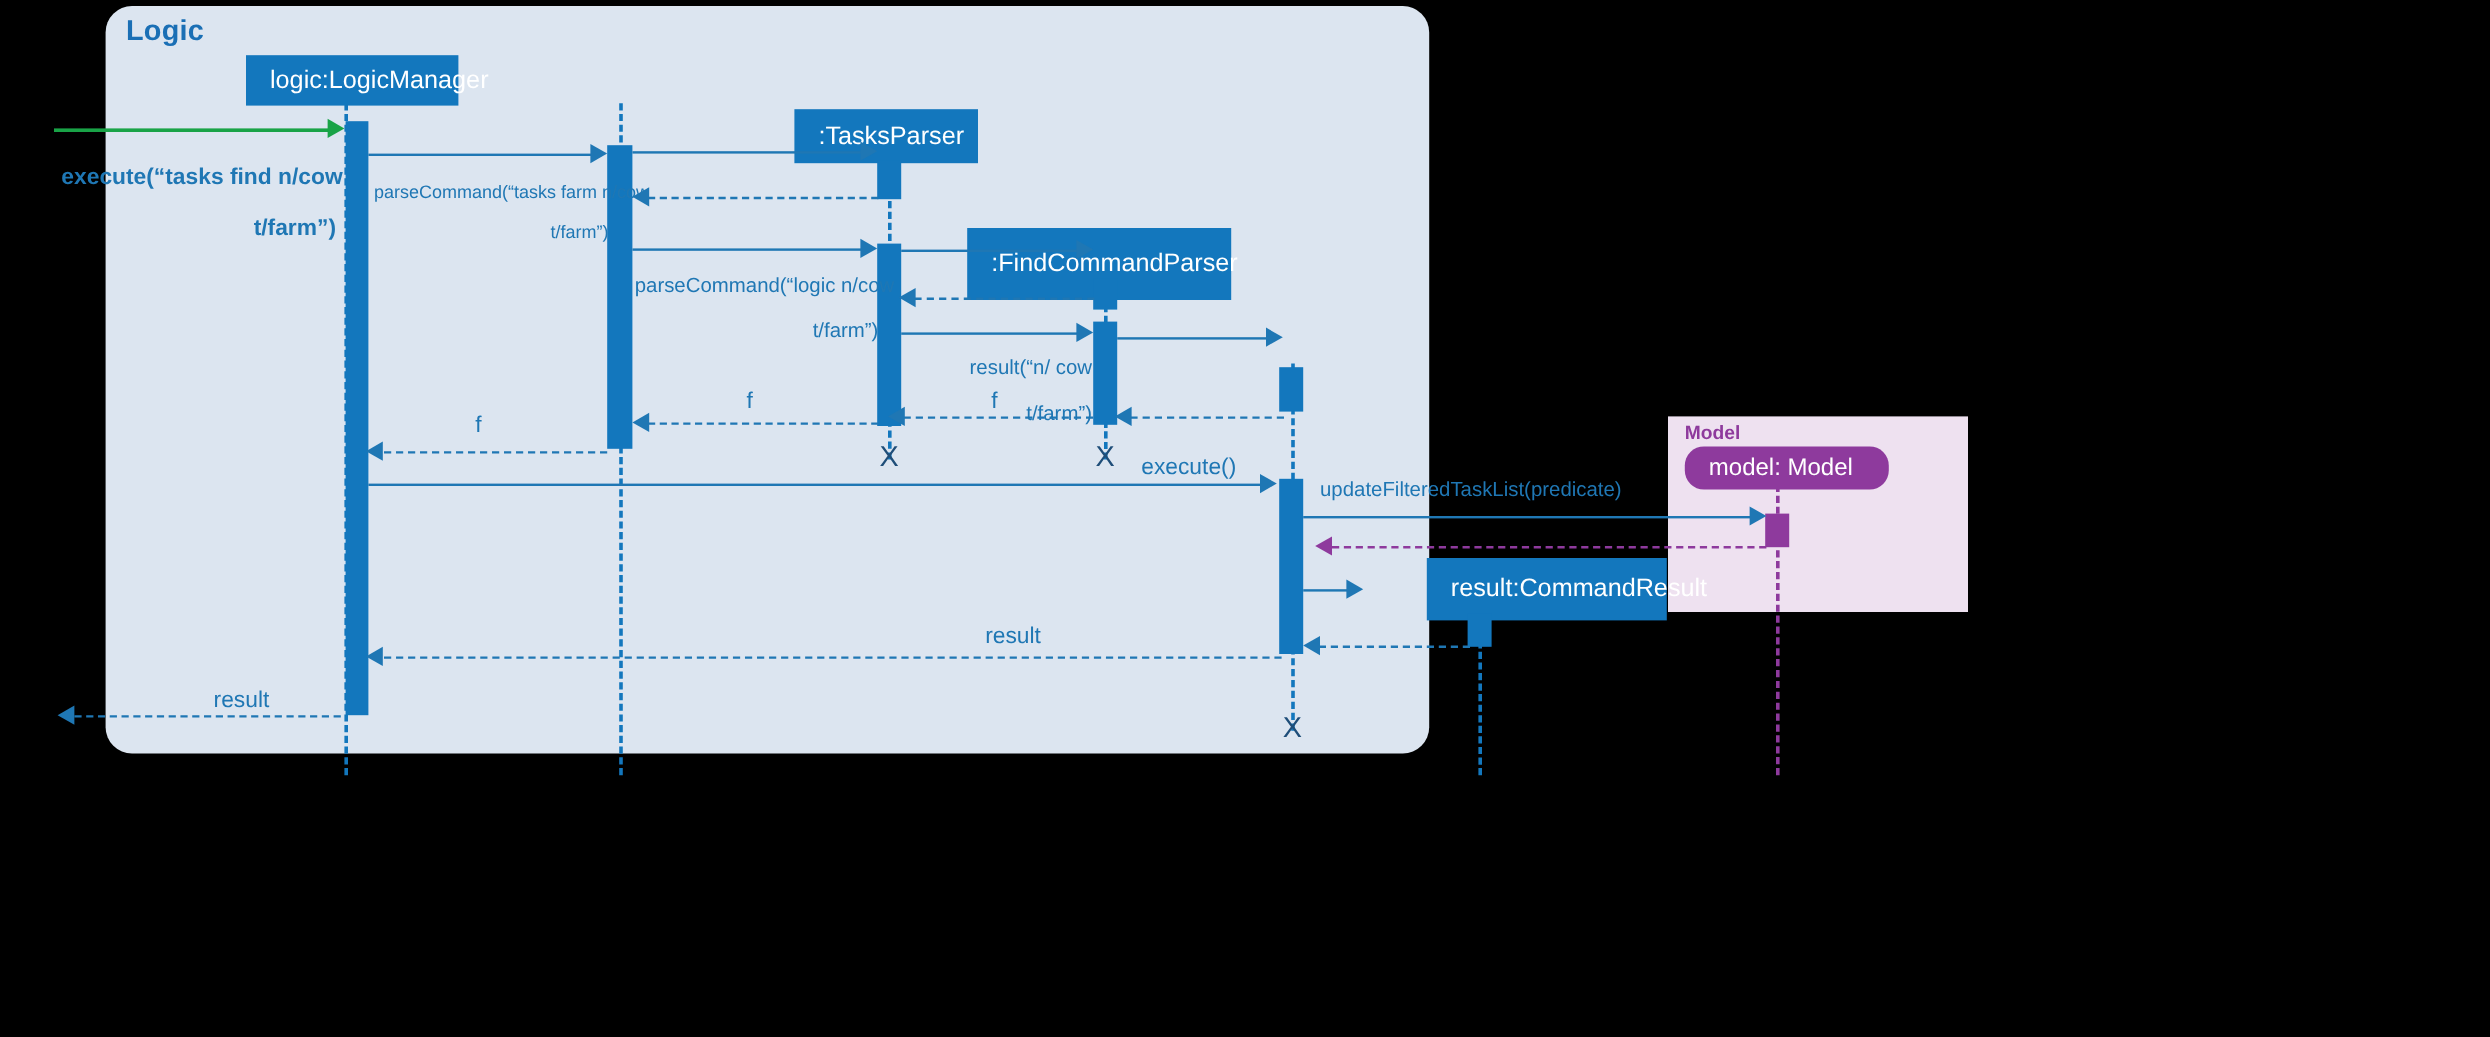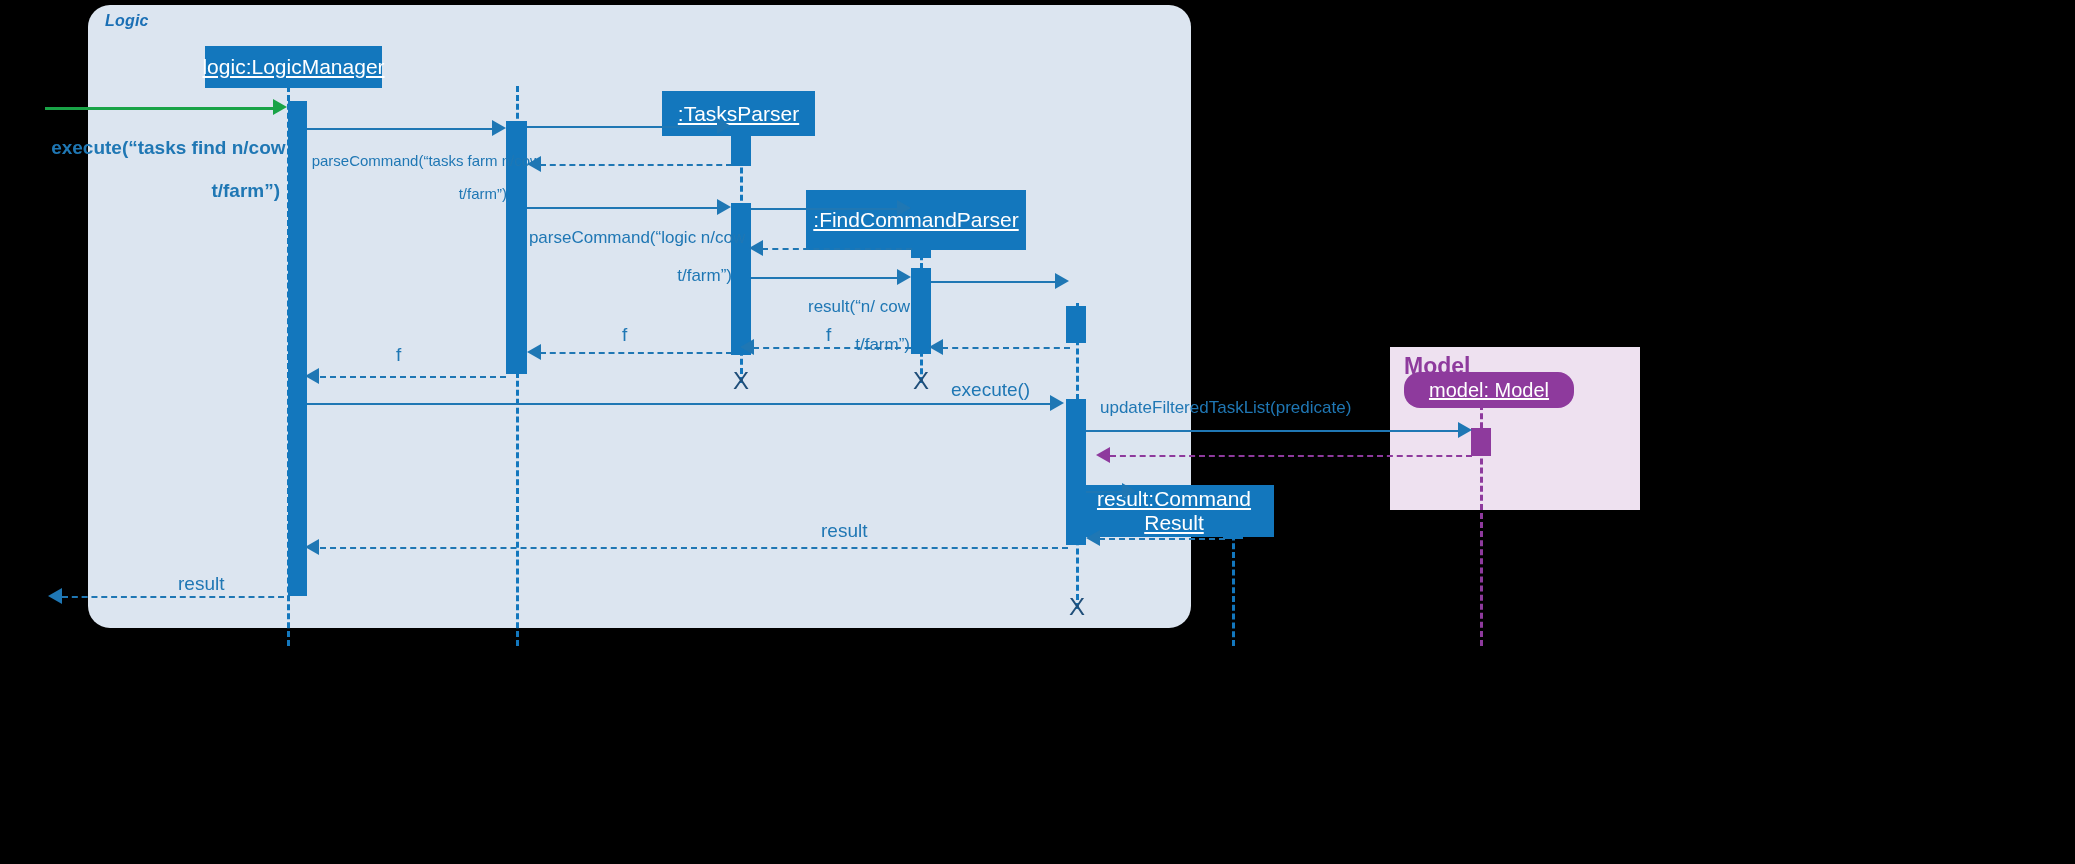--- a/index.html
+++ b/index.html
@@ -1,29 +1,29 @@
 <!DOCTYPE html>
 <html><head>
 <meta charset="utf-8">
 <style>
   html,body{margin:0;padding:0;background:#000;}
   #root{position:relative;width:2075px;height:864px;background:#000;
         font-family:"Liberation Sans",sans-serif;overflow:hidden;}
   .pkg{position:absolute;}
   #logic-pkg{left:88px;top:5px;width:1103px;height:623px;background:#dce5f0;
              border-radius:22px;}
-  #logic-label{position:absolute;left:105px;top:12px;font-size:16px;font-weight:bold;
-               color:#1a6fb5;letter-spacing:.2px;font-style:italic;}
+  #logic-label{position:absolute;left:105px;top:12px;font-size:24px;font-weight:bold;
+               color:#1a6fb5;letter-spacing:.2px;}
   #model-pkg{left:1390px;top:347px;width:250px;height:163px;background:#eee1f0;}
-  #model-label{position:absolute;left:1404px;top:353px;font-size:23px;font-weight:bold;
+  #model-label{position:absolute;left:1404px;top:353px;font-size:16px;font-weight:bold;
                color:#8e3a9d;}
   
   .pbox{position:absolute;background:#1377bd;color:#fff;display:flex;
-        align-items:center;justify-content:center;text-align:center;
-        font-size:21px;line-height:1.12;padding:0 20px;box-sizing:border-box;text-decoration:underline;}
+        align-items:center;justify-content:flex-start;text-align:center;
+        font-size:21px;line-height:1.12;padding:0 20px;box-sizing:border-box;}
   .pbox.purple{background:#8e3a9d;}
   
   .lifeline{position:absolute;width:0;border-left:3px dashed #1377bd;}
   .lifeline.purple{border-left-color:#8e3a9d;}
   
   .act{position:absolute;background:#1377bd;}
   .act.purple{background:#8e3a9d;}
   
   .msg{position:absolute;height:0;border-top:2.4px solid #1f77b4;}
   .msg.dash{border-top:2.8px dashed #1f77b4;}
@@ -72,21 +72,21 @@
 
   <div class="pbox" style="left:662px;top:91px;width:153px;height:45px;">
     <span>:TasksParser</span>
   </div>
 
   <div class="pbox" style="left:806px;top:190px;width:220px;height:60px;">
     <span>:FindCommandParser</span>
   </div>
 
 
-  <div class="pbox" style="left:1074px;top:465px;width:200px;height:52px;flex-direction:column;margin-top:20px;">
+  <div class="pbox" style="left:1189px;top:465px;width:200px;height:52px;flex-direction:row;">
     <span>result:Command</span>
     <span>Result</span>
   </div>
 
   <div class="pbox purple" style="left:1404px;top:372px;width:170px;height:36px;font-size:20px;border-radius:16px;">
     <span>model: Model</span>
   </div>
 
   <div class="act" style="left:288px;top:101px;width:19px;height:495px;"></div>
   <div class="act" style="left:506px;top:121px;width:21px;height:253px;"></div>

